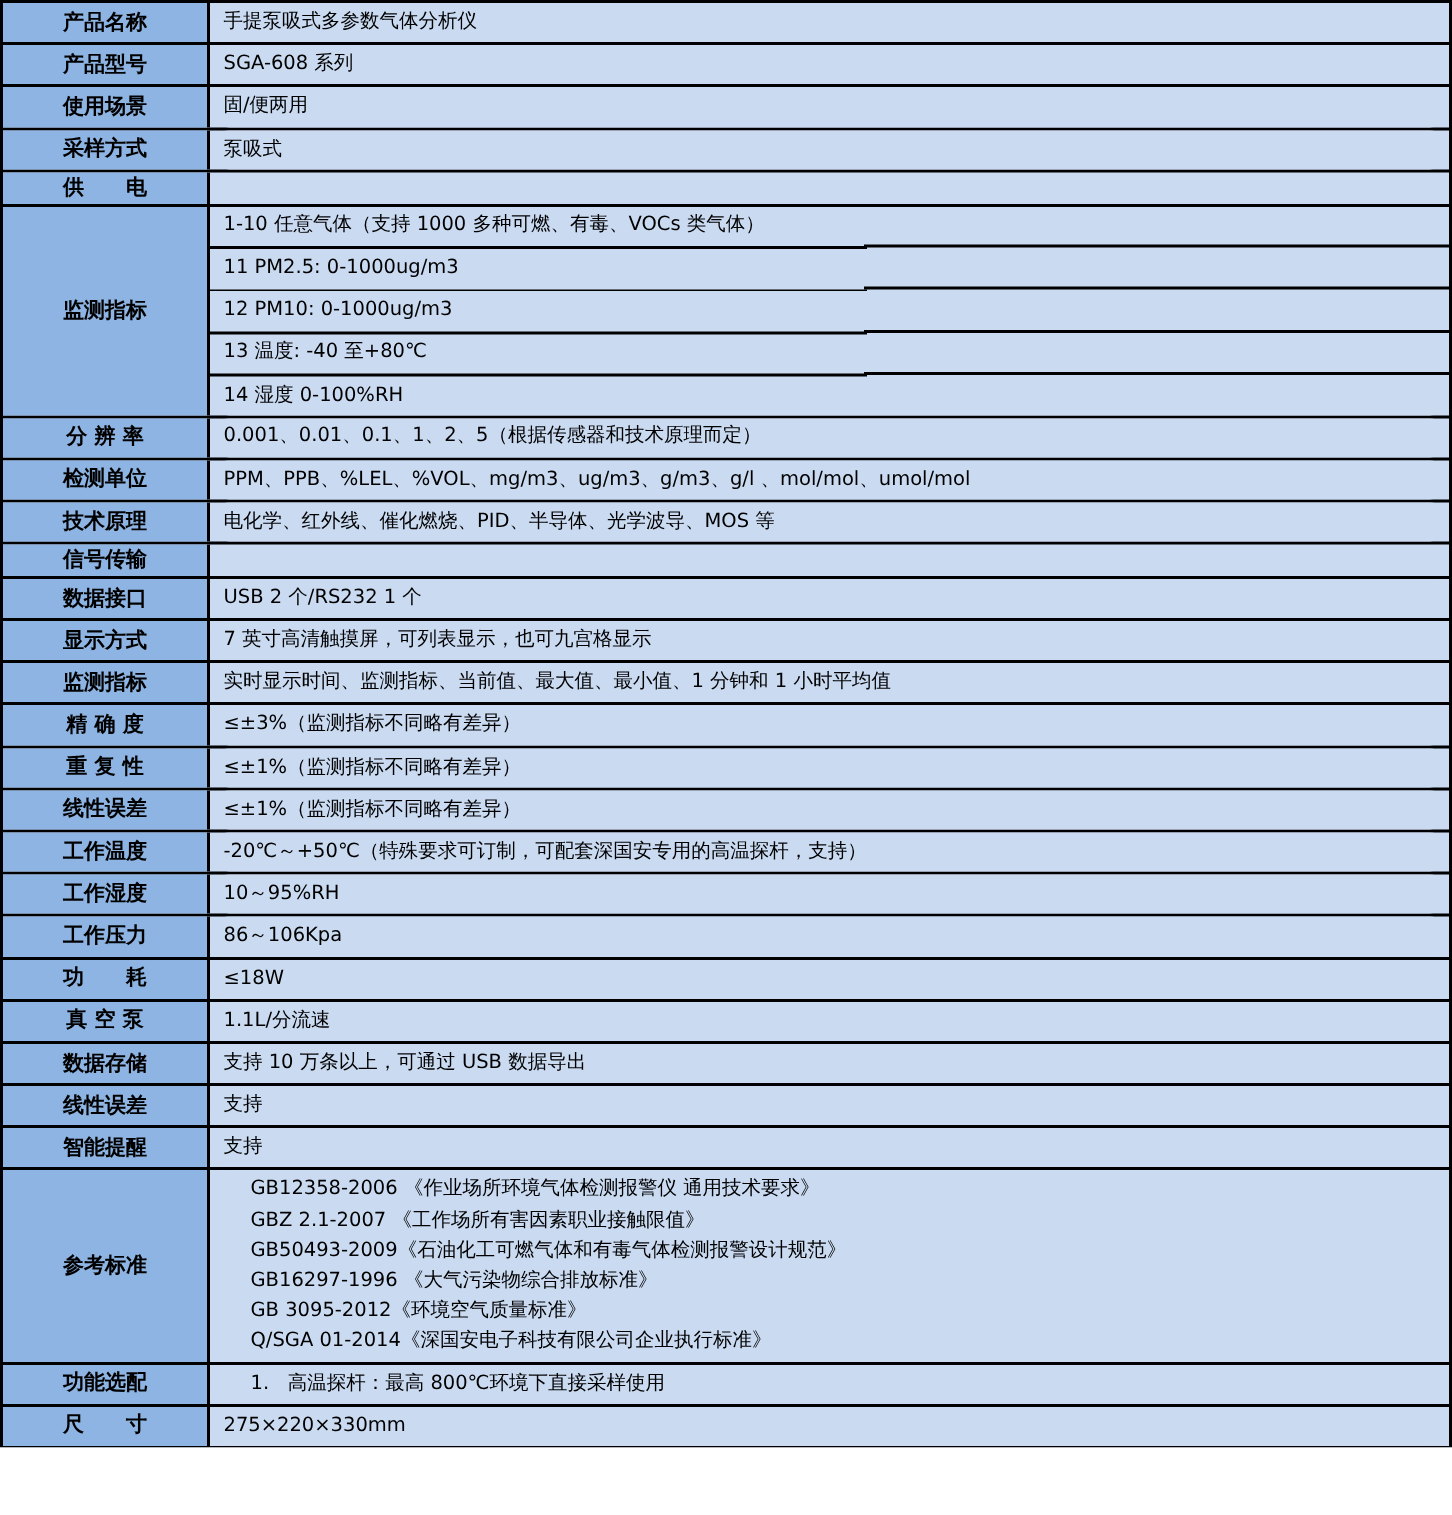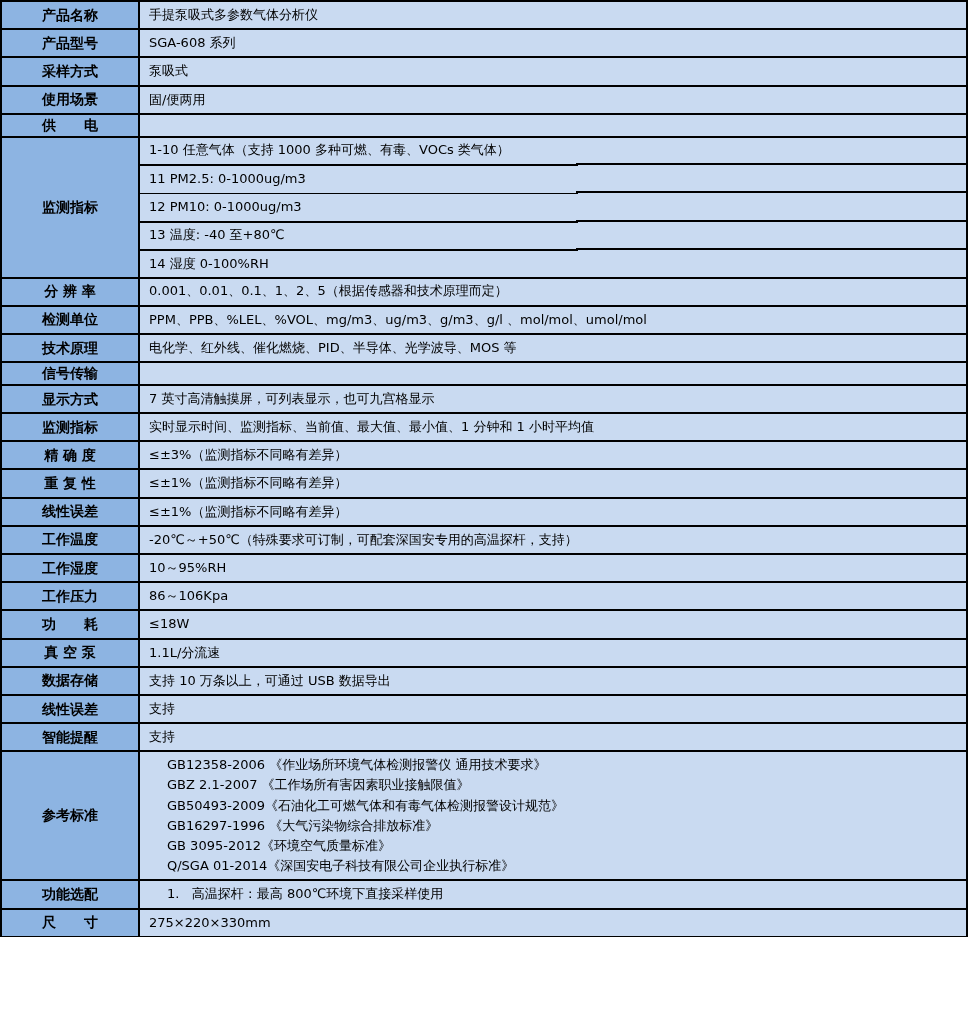--- a/index.html
+++ b/index.html
@@ -89,30 +89,30 @@
   </div>
 
   <div class="spec-row">
     <div class="label-cell">产品型号</div>
     <div class="value-cell">
         <div class="value-line">SGA-608 系列</div>
       </div>
   </div>
 
   <div class="spec-row">
+    <div class="label-cell">使用场景</div>
+    <div class="value-cell">
+        <div class="value-line">固/便两用</div>
+      </div>
+  </div>
+
+  <div class="spec-row">
     <div class="label-cell">采样方式</div>
     <div class="value-cell">
         <div class="value-line">泵吸式</div>
-      </div>
-  </div>
-
-  <div class="spec-row">
-    <div class="label-cell">使用场景</div>
-    <div class="value-cell">
-        <div class="value-line">固/便两用</div>
       </div>
   </div>
 
   <div class="spec-row">
     <div class="label-cell">供　　电</div>
   </div>
 
   <div class="spec-row divided">
     <div class="label-cell">监测指标</div>
     <div class="value-cell">
@@ -159,20 +159,26 @@
     <div class="label-cell">技术原理</div>
     <div class="value-cell">
         <div class="value-line">电化学、红外线、催化燃烧、PID、半导体、光学波导、MOS 等</div>
       </div>
   </div>
 
   <div class="spec-row">
     <div class="label-cell">信号传输</div>
   </div>
 
+  <div class="spec-row">
+    <div class="label-cell">数据接口</div>
+    <div class="value-cell">
+        <div class="value-line">USB 2 个/RS232 1 个</div>
+      </div>
+  </div>
 
   <div class="spec-row">
     <div class="label-cell">显示方式</div>
     <div class="value-cell">
         <div class="value-line">7 英寸高清触摸屏，可列表显示，也可九宫格显示</div>
       </div>
   </div>
 
   <div class="spec-row">
     <div class="label-cell">监测指标</div>

